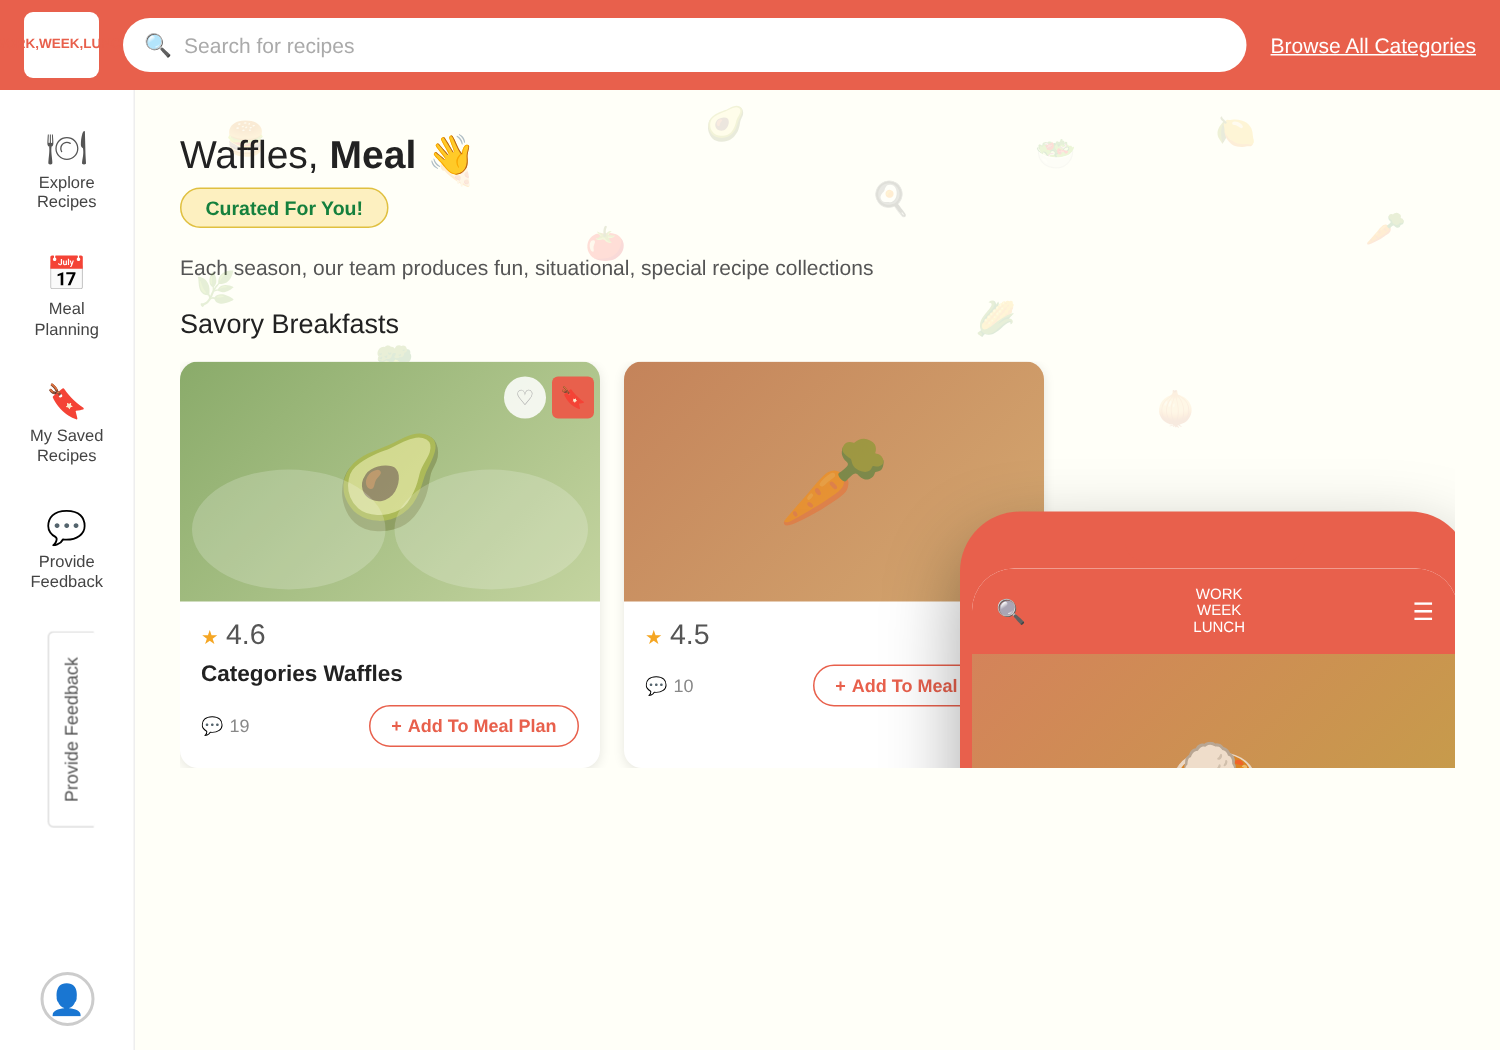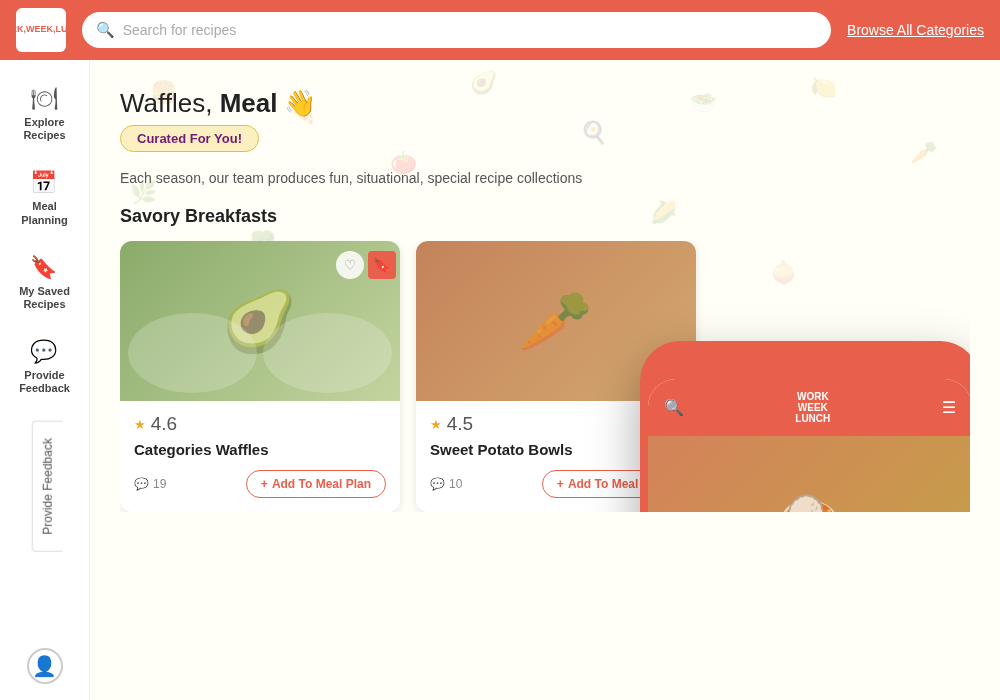--- a/index.html
+++ b/index.html
@@ -81,21 +81,20 @@
       border-radius: 8px;
       cursor: pointer;
       width: 80px;
       text-align: center;
     }
     .sidebar-icon { font-size: 22px; color: #555; }
     .sidebar-label {
       font-size: 11px;
       color: #444;
       line-height: 1.2;
-      font-weight: bold;
     }
     .sidebar-bottom {
       margin-top: auto;
       padding-bottom: 16px;
     }
     .user-avatar {
       width: 36px;
       height: 36px;
       border-radius: 50%;
       border: 2px solid #ccc;
@@ -145,39 +144,39 @@
     }
 
     .curated-badge {
       display: inline-block;
       background: #fdf0c0;
       border: 1.5px solid #e0c040;
       border-radius: 20px;
       padding: 5px 16px;
       font-size: 13px;
       font-weight: 600;
-      color: #701a75;
+      color: #15803d;
       margin-bottom: 18px;
     }
 
     .collections-title {
       font-size: 20px;
       font-weight: 700;
       color: #e8604c;
       margin-bottom: 8px;
     }
     .collections-desc {
       font-size: 14px;
       color: #555;
       margin-bottom: 20px;
     }
 
     .section-title {
       font-size: 18px;
-      font-weight: 700;
+      font-weight: 400;
       color: #222;
       margin-bottom: 14px;
     }
 
     .recipe-row {
       display: flex;
       gap: 16px;
       overflow: hidden;
       position: relative;
     }
@@ -302,21 +301,21 @@
     }
     .phone-header {
       background: #e8604c;
       padding: 12px 16px;
       display: flex;
       align-items: center;
       justify-content: space-between;
     }
     .phone-logo {
       font-size: 10px;
-      font-weight: 700;
+      font-weight: 400;
       color: #fff;
       text-align: center;
       line-height: 1.1;
       text-transform: uppercase;
     }
     .phone-recipe-img {
       width: 100%;
       height: 160px;
       background: linear-gradient(135deg, #d4835a, #c4a048);
       display: flex;
@@ -457,21 +456,20 @@
 
       <div class="recipe-card">
         <div class="recipe-img sweet-potato">
           <div style="display:flex;align-items:center;justify-content:center;width:100%;height:100%;font-size:60px;opacity:0.5;">🥕</div>
         </div>
         <div class="recipe-info">
           <div class="recipe-rating">
             <span class="star">★</span>
             <span class="rating-num">4.5</span>
           </div>
-          <div class="recipe-name">Sweet Potato Bowls</div>
           <div class="recipe-footer">
             <div class="comment-count">
               <span>💬</span>
               <span>10</span>
             </div>
             <button class="add-meal-btn">
               <span>+</span>
               <span>Add To Meal Plan</span>
             </button>
           </div>

